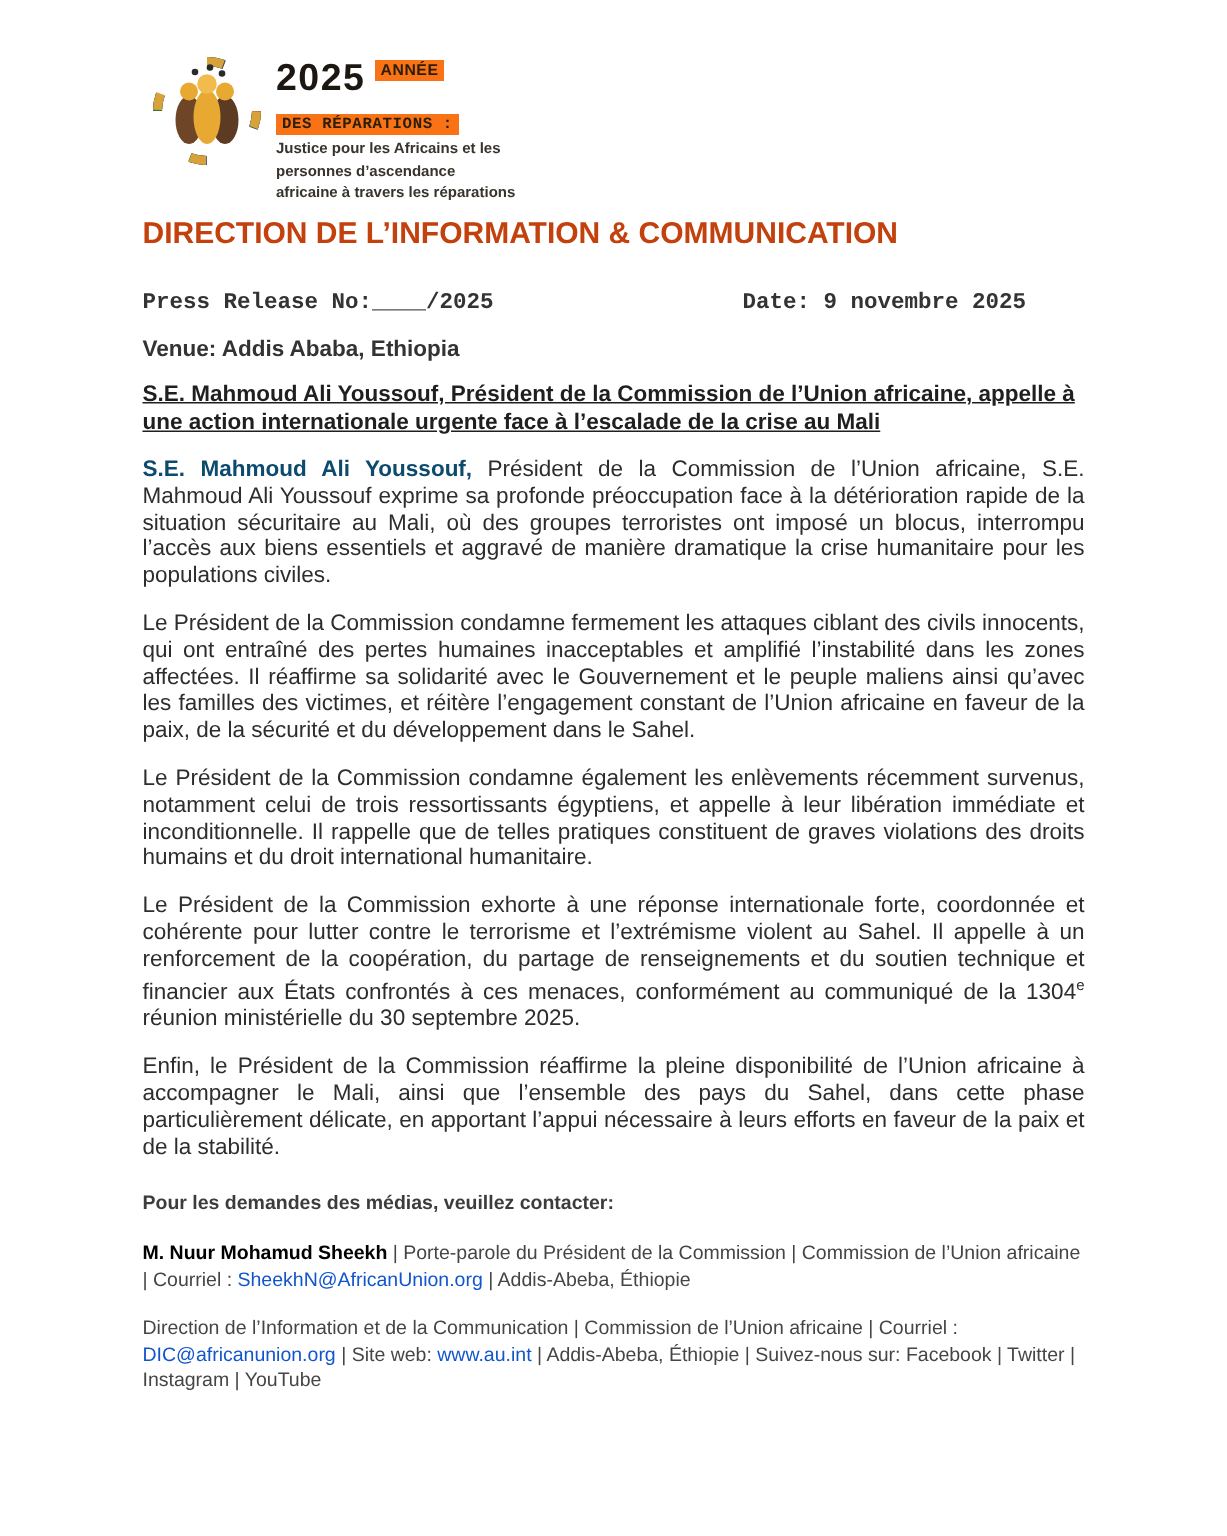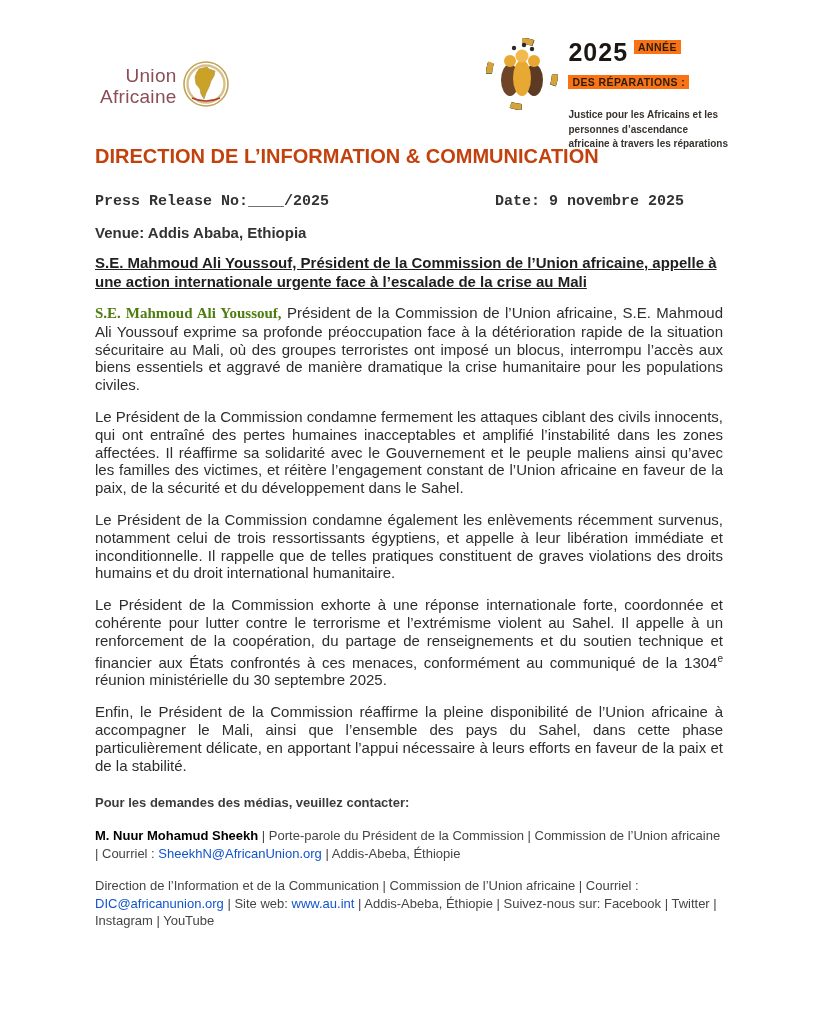--- a/index.html
+++ b/index.html
@@ -13,60 +13,46 @@
   .header { position:absolute; left:100px; top:36px; width:628px;
             display:flex; justify-content:space-between; align-items:flex-start; }
   .au-logo { display:flex; align-items:center; gap:5px; margin-top:24px; }
   .au-text { text-align:right; font-size:19px; line-height:21px; color:#8a4e56; letter-spacing:0.3px; }
   .rep-logo { display:flex; gap:8px; align-items:flex-start; }
   .rep-text { padding-top:4px; }
   .rep-year-row { display:flex; align-items:flex-start; gap:6px; margin-bottom:8px; }
   .rep-year { font-size:25px; font-weight:bold; color:#1d1712; letter-spacing:1px; line-height:24px; }
   .rep-tag { display:inline-block; background:#f97316; color:#2b1d07; font-weight:bold;
              font-size:10.5px; padding:1px 4px; letter-spacing:0.4px; }
-  .rep-tag2 { margin-bottom:19px; }
+  .rep-tag2 { margin-bottom:3px;font-family:Liberation Mono, monospace; }
   .rep-line { font-size:10px; font-weight:bold; color:#38332d; line-height:14.5px; }
 
   
   .content { position:absolute; left:95px; top:145px; width:628px; }
   .dept { font-size:20px; font-weight:bold; color:#c2410c; margin:0 0 25px 0; }
   .press-row { display:flex; font-weight:bold; font-size:15px; color:#333; margin-bottom:14px;font-family:Liberation Mono, monospace; }
   .press-no { display:inline-block; width:400px; }
   .venue { font-weight:bold; font-size:15px; color:#333; margin-bottom:12px; }
   .title { font-weight:bold; font-size:15px; line-height:19px; color:#1f1f1f;
            text-decoration:underline; margin:0 0 13px 0; }
   .body-p { font-size:15px; line-height:17.8px; text-align:justify; margin:0 0 14px 0; color:#2d2d2d; }
-  .body-p b { color:#4d7c0f;font-family:Liberation Serif, serif; }
+  .body-p b { color:#0c4a6e; }
   .body-p sup { font-size:10px; }
   .media-heading { font-size:13px; font-weight:bold; color:#3c3c3c; margin:21px 0 17px 0; }
   .contact { font-size:13px; line-height:17.5px; color:#454545; margin:0 0 15px 0; }
   .contact b { color:#000000; }
   .contact a { color:#1155cc; cursor:pointer; }
 </style>
 </head>
 <body>
 
 <div class="page">
 
   <div class="header">
 
-    <div class="au-logo">
-      <div class="au-text">
-        <div>Union</div>
-        <div>Africaine</div>
-      </div>
-      <span>
-        <svg width="48" height="48" viewBox="0 0 48 48">
-          <circle cx="24" cy="24" r="22" fill="none" stroke="#c2a45a" stroke-width="1.6"></circle>
-          <circle cx="24" cy="24" r="18.5" fill="none" stroke="#d8c08a" stroke-width="2.4"></circle>
-          <path d="M17,9 L25,7 L27,9 L33,11 L32,16 L29,21 L27,27 L24,33 L22,39 L19,34 L18,29 L14,24 L13,17 L15,12 Z" fill="#c9a227" stroke="#b08d3f" stroke-width="0.6"></path>
-          <path d="M10,38 q14,6 28,0" fill="none" stroke="#b03a2e" stroke-width="1.4"></path>
-        </svg>
-      </span>
-    </div>
 
     <div class="rep-logo">
       <span>
         <svg width="76" height="76" viewBox="0 0 76 76">
           <circle cx="38" cy="38" r="36" fill="#ffffff"></circle>
           <circle cx="38" cy="38" r="33" fill="none" stroke="#b5342c" stroke-width="6" stroke-dasharray="11 41"></circle>
           <circle cx="38" cy="38" r="33" fill="none" stroke="#2e4a8f" stroke-width="6" stroke-dasharray="11 41" transform="rotate(90 38 38)"></circle>
           <circle cx="38" cy="38" r="33" fill="none" stroke="#2c7a3f" stroke-width="6" stroke-dasharray="11 41" transform="rotate(180 38 38)"></circle>
           <circle cx="38" cy="38" r="33" fill="none" stroke="#d8a13a" stroke-width="6" stroke-dasharray="11 41" transform="rotate(270 38 38)"></circle>
           <ellipse cx="26" cy="44" rx="9" ry="16" fill="#6f4528"></ellipse>

